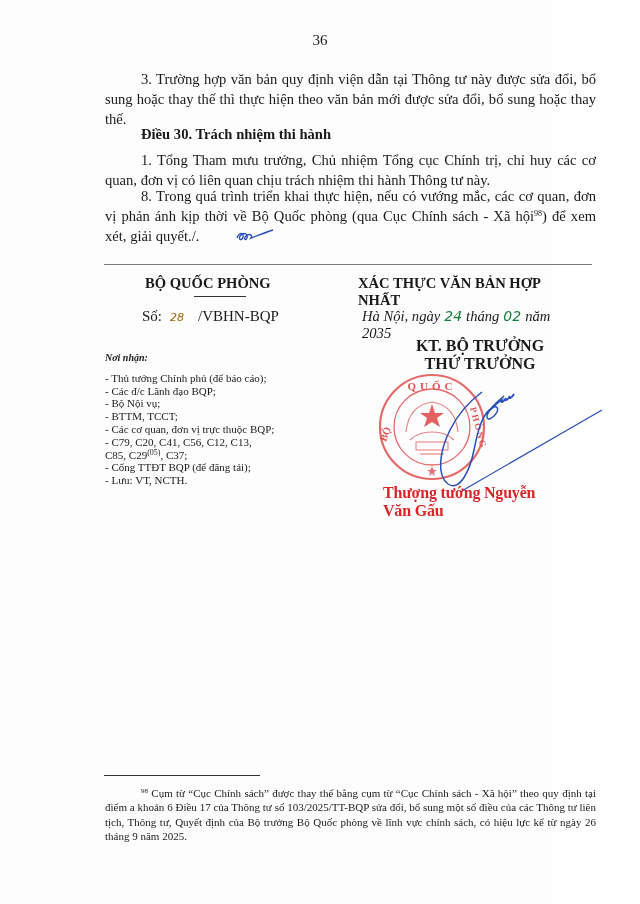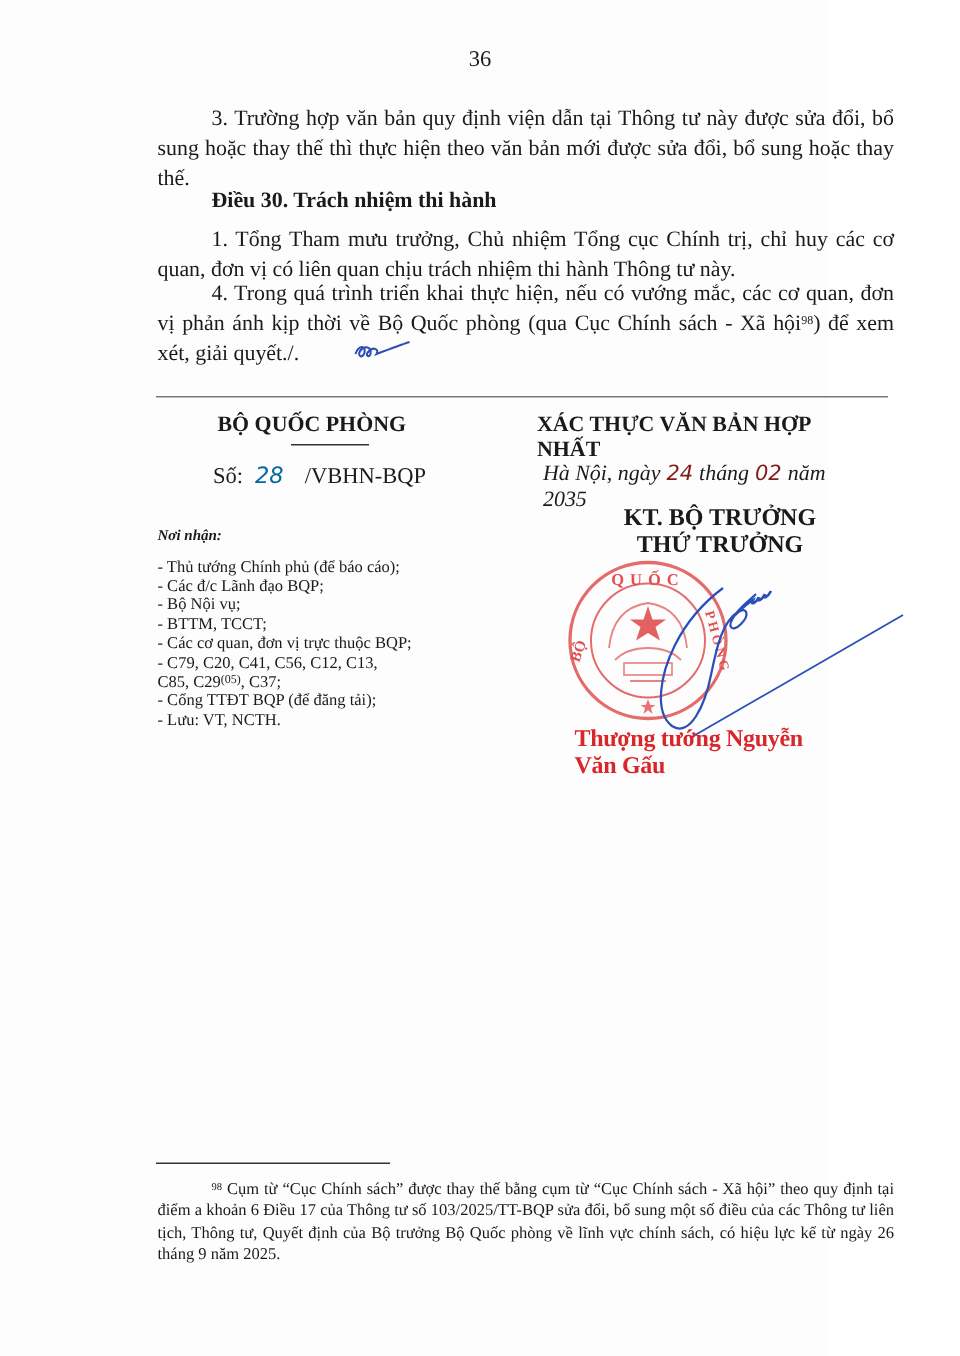--- a/index.html
+++ b/index.html
@@ -15,23 +15,23 @@
   .p3 { top: 186px; }
   sup { font-size: 8px; vertical-align: top; position: relative; top: -2px; }
   .scribble { display: inline-block; vertical-align: middle; }
 
   .rule-top { position: absolute; left: 104px; top: 264px; width: 488px; height: 1px; background: #7a7a7a; }
 
   .org-name { position: absolute; top: 275px; left: 145px; font-weight: bold; font-size: 14.6px; }
   .org-underline { position: absolute; top: 296px; left: 194px; width: 52px; height: 1px; background: #333; }
   .auth-title { position: absolute; top: 275px; left: 358px; font-weight: bold; font-size: 14.6px; }
   .doc-number { position: absolute; top: 308px; left: 142px; font-size: 15px; }
-  .doc-number .hand { color: #0369a1; font-style: italic; font-family: "DejaVu Sans", sans-serif; font-size: 15px; margin: 0 14px 0 8px; }
+  .doc-number .hand { color: #a16207; font-style: italic; font-family: "DejaVu Sans", sans-serif; font-size: 11px; margin: 0 14px 0 8px; }
   .place-date { position: absolute; top: 308px; left: 362px; font-size: 14.6px; font-style: italic; }
-  .place-date .hand { color: #7f1d1d; font-family: "DejaVu Sans", sans-serif; font-size: 14px; margin: 14px 4px; }
+  .place-date .hand { color: #15803d; font-family: "DejaVu Sans", sans-serif; font-size: 14px; margin: 14px 4px; }
 
   .recipients { position: absolute; top: 352px; left: 105px; width: 250px; font-family: "Liberation Serif", serif; font-size: 11px; line-height: 12.8px; }
   .recipients .title { font-weight: bold; font-style: italic; font-size: 10px; margin-bottom: 7px; }
 
   .signer-block { position: absolute; top: 337px; left: 360px; width: 250px; text-align: center; }
   .signer-line { font-weight: bold; font-size: 16px; line-height: 18px; }
   .signer-line.l1 { margin-left: -10px; }
   .signer-line.l2 { margin-left: -10px; }
   .seal { position: absolute; left: 376px; top: 372px; width: 112px; height: 110px; }
   .signature { position: absolute; left: 430px; top: 380px; width: 175px; height: 115px; }
@@ -47,21 +47,21 @@
 <div class="page">
 
   <div class="page-number">36</div>
 
   <div class="body-text p1 para">3. Trường hợp văn bản quy định viện dẫn tại Thông tư này được sửa đổi, bổ sung hoặc thay thế thì thực hiện theo văn bản mới được sửa đổi, bổ sung hoặc thay thế.</div>
 
   <div class="heading">Điều 30. Trách nhiệm thi hành</div>
 
   <div class="body-text p2 para">1. Tổng Tham mưu trưởng, Chủ nhiệm Tổng cục Chính trị, chỉ huy các cơ quan, đơn vị có liên quan chịu trách nhiệm thi hành Thông tư này.</div>
 
-  <div class="body-text p3 para"><span>4. Trong quá trình triển khai thực hiện, nếu có vướng mắc, các cơ quan, đơn vị phản ánh kịp thời về Bộ Quốc phòng (qua Cục Chính sách - Xã hội</span><sup>98</sup><span>) để xem xét, giải quyết./.</span><span class="scribble"><svg width="40" height="14" viewBox="0 0 40 14">
+  <div class="body-text p3 para"><span>8. Trong quá trình triển khai thực hiện, nếu có vướng mắc, các cơ quan, đơn vị phản ánh kịp thời về Bộ Quốc phòng (qua Cục Chính sách - Xã hội</span><sup>98</sup><span>) để xem xét, giải quyết./.</span><span class="scribble"><svg width="40" height="14" viewBox="0 0 40 14">
           <path d="M2 9 C4 3 9 3 8 8 C7 12 3 11 5 7 C8 3 13 4 12 9 C11 12 8 10 11 7 C14 4 18 6 16 9 C24 6 32 3 38 1" fill="none" stroke="#2a4fb8" stroke-width="1.4"></path>
         </svg></span></div>
 
   <div class="rule-top"></div>
 
   <div class="org-name">BỘ QUỐC PHÒNG</div>
   <div class="org-underline"></div>
 
   <div class="auth-title">XÁC THỰC VĂN BẢN HỢP NHẤT</div>
 

